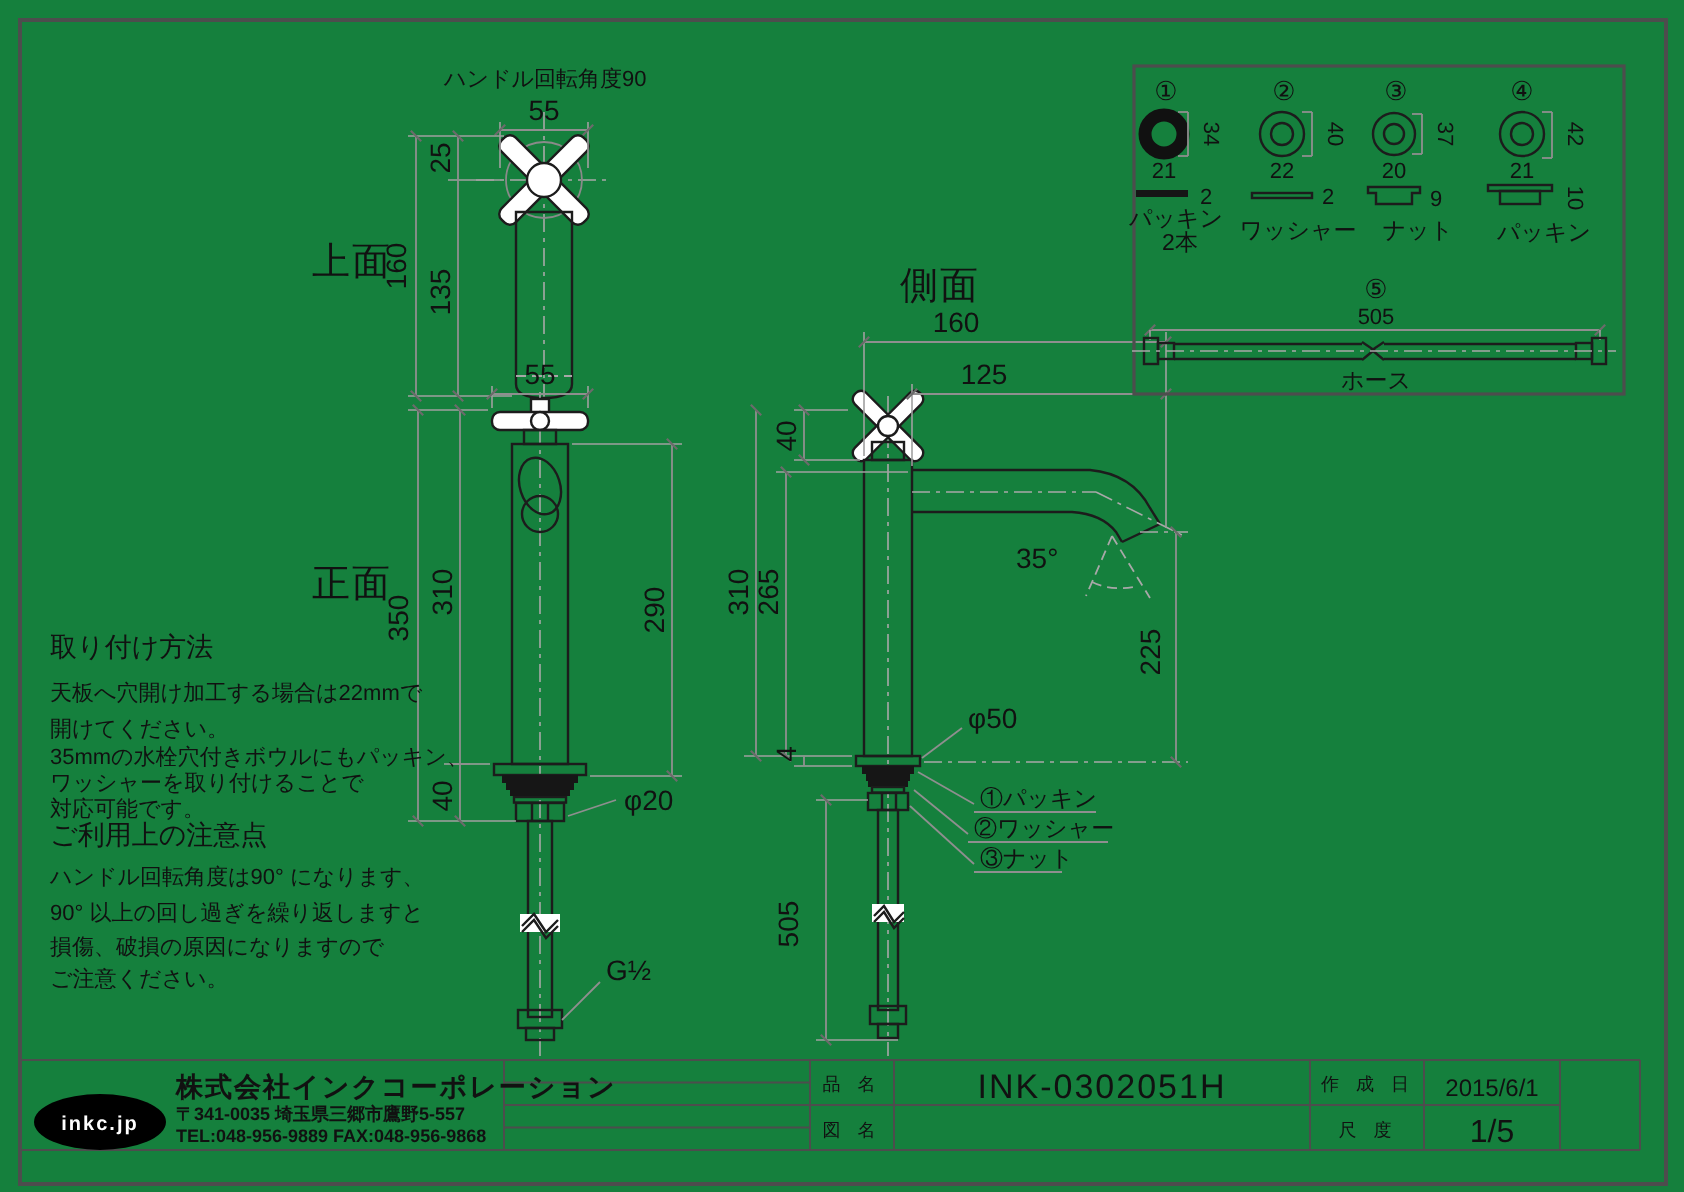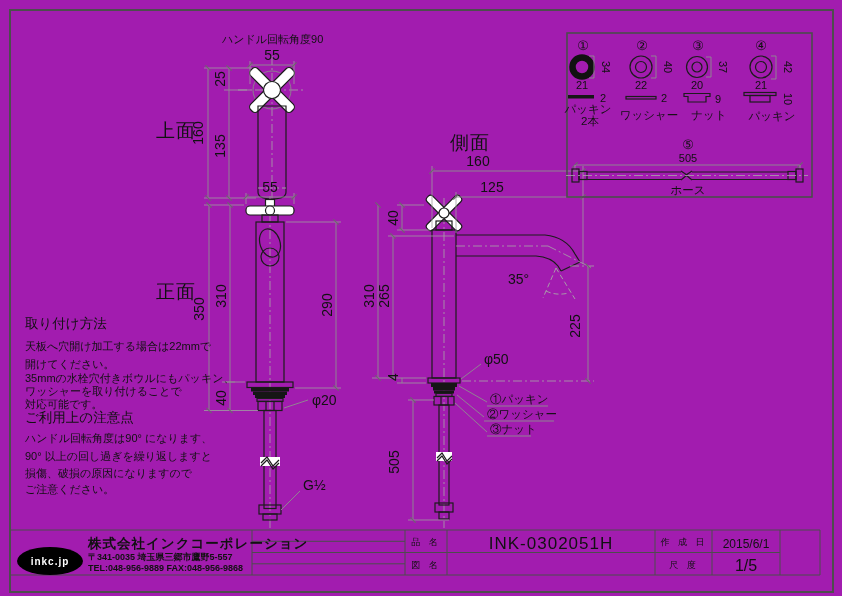--- a/index.html
+++ b/index.html
@@ -1,16 +1,16 @@
 <!DOCTYPE html>
 <html><head>
 <meta charset="utf-8">
 <style>
   html,body{margin:0;padding:0;background:#fff;}
-  #page{position:relative;width:842px;height:596px;background:#a21caf;font-family:"Liberation Sans",sans-serif;overflow:hidden;}
+  #page{position:relative;width:842px;height:596px;background:#15803d;font-family:"Liberation Sans",sans-serif;overflow:hidden;}
   svg{position:absolute;left:0;top:0;}
   text{fill:#111;font-family:"Liberation Sans",sans-serif;}
   .dim{font-size:14px;}
   .dimS{font-size:11px;}
   .viewLbl{font-size:19px;letter-spacing:1px;}
   .note{font-size:11px;}
   .noteTitle{font-size:13.5px;}
   .partLbl{font-size:11.5px;}
   .partNo{font-size:13px;}
   .tbLbl{font-size:9px;letter-spacing:3px;}

